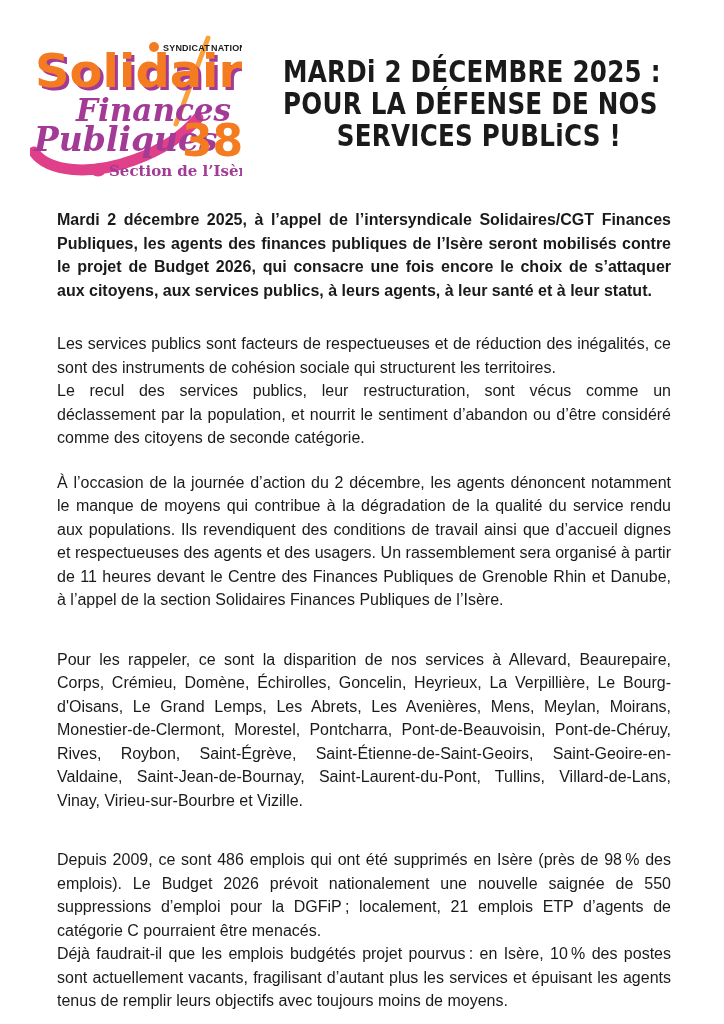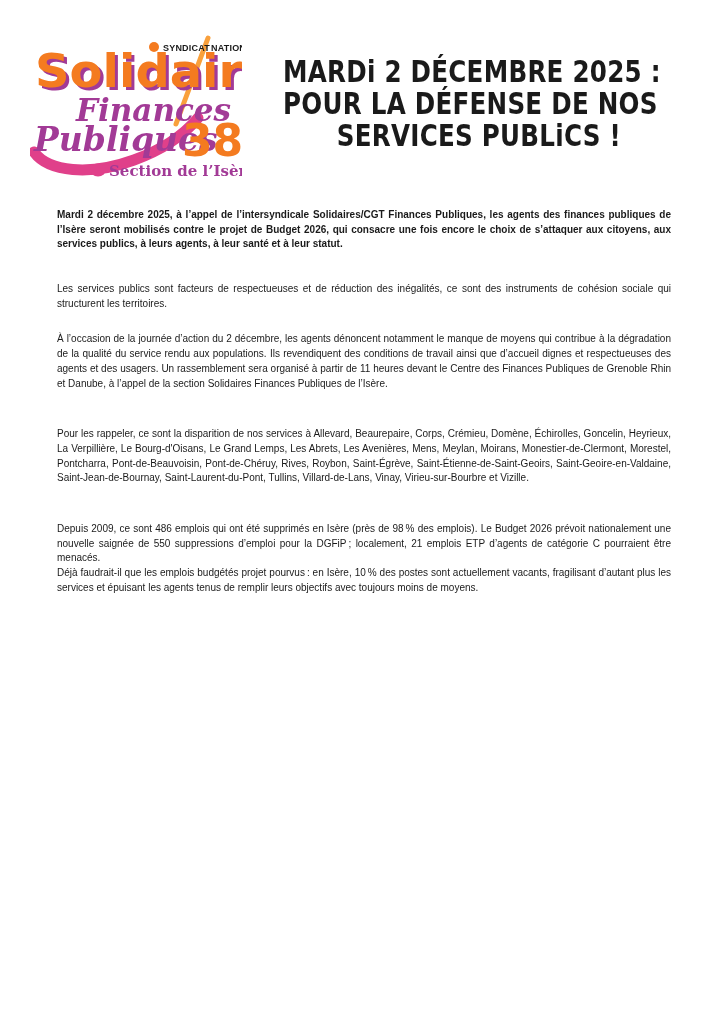--- a/index.html
+++ b/index.html
@@ -55,21 +55,21 @@
 
   
   .doc-body {
     position: absolute;
     left: 57px;
     top: 208px;
     width: 614px;
   }
   .para {
     text-align: justify;
-    font-size: 10px;
+    font-size: 16px;
     line-height: 1.47;
     color: #1a1a1a;
     margin: 0;
     hyphens: manual;
   }
   .para b, .para strong { font-weight: normal; }
   .para.bold { font-weight: bold; }
 
   .gap-lg { height: 30px; }
   .gap-md { height: 21px; }
@@ -112,20 +112,21 @@
   </div>
 </div>
 
 <div class="doc-body">
 
   <p class="para bold">Mardi 2 décembre 2025, à l’appel de l’intersyndicale Solidaires/CGT Finances Publiques, les agents des finances publiques de l’Isère seront mobilisés contre le projet de Budget 2026, qui consacre une fois encore le choix de s’attaquer aux citoyens, aux services publics, à leurs agents, à leur santé et à leur statut.</p>
 
   <div class="gap-lg"></div>
 
   <p class="para">Les services publics sont facteurs de respectueuses et de réduction des inégalités, ce sont des instruments de cohésion sociale qui structurent les territoires.</p>
+  <p class="para">Le recul des services publics, leur restructuration, sont vécus comme un déclassement par la population, et nourrit le sentiment d’abandon ou d’être considéré comme des citoyens de seconde catégorie.</p>
 
   <div class="gap-md"></div>
 
   <p class="para"><span>À l’occasion de la journée d’action du 2 décembre, les agents dénoncent notamment le manque de moyens qui contribue à la dégradation de la qualité du service rendu aux populations. Ils revendiquent des conditions de travail ainsi que d’accueil dignes et respectueuses des agents et des usagers. </span><b>Un rassemblement sera organisé à partir de 11 heures devant le Centre des Finances Publiques de Grenoble Rhin et Danube</b><span>, à l’appel de la section Solidaires Finances Publiques de l’Isère.</span></p>
 
   <div class="gap-xl"></div>
 
 
   <p class="para"><span>Pour les rappeler, ce sont la disparition de nos services à </span><span>Allevard, Beaurepaire, Corps, Crémieu, Domène, Échirolles, Goncelin, Heyrieux, La Verpillière, Le Bourg-d'Oisans, Le Grand Lemps, Les Abrets, Les Avenières, Mens, Meylan, Moirans, Monestier-de-Clermont, Morestel, Pontcharra, Pont-de-Beauvoisin, Pont-de-Chéruy, Rives, Roybon, Saint-Égrève, Saint-Étienne-de-Saint-Geoirs, Saint-Geoire-en-Valdaine, Saint-Jean-de-Bournay, Saint-Laurent-du-Pont, Tullins, Villard-de-Lans, Vinay, Virieu-sur-Bourbre et Vizille.</span></p>
 

